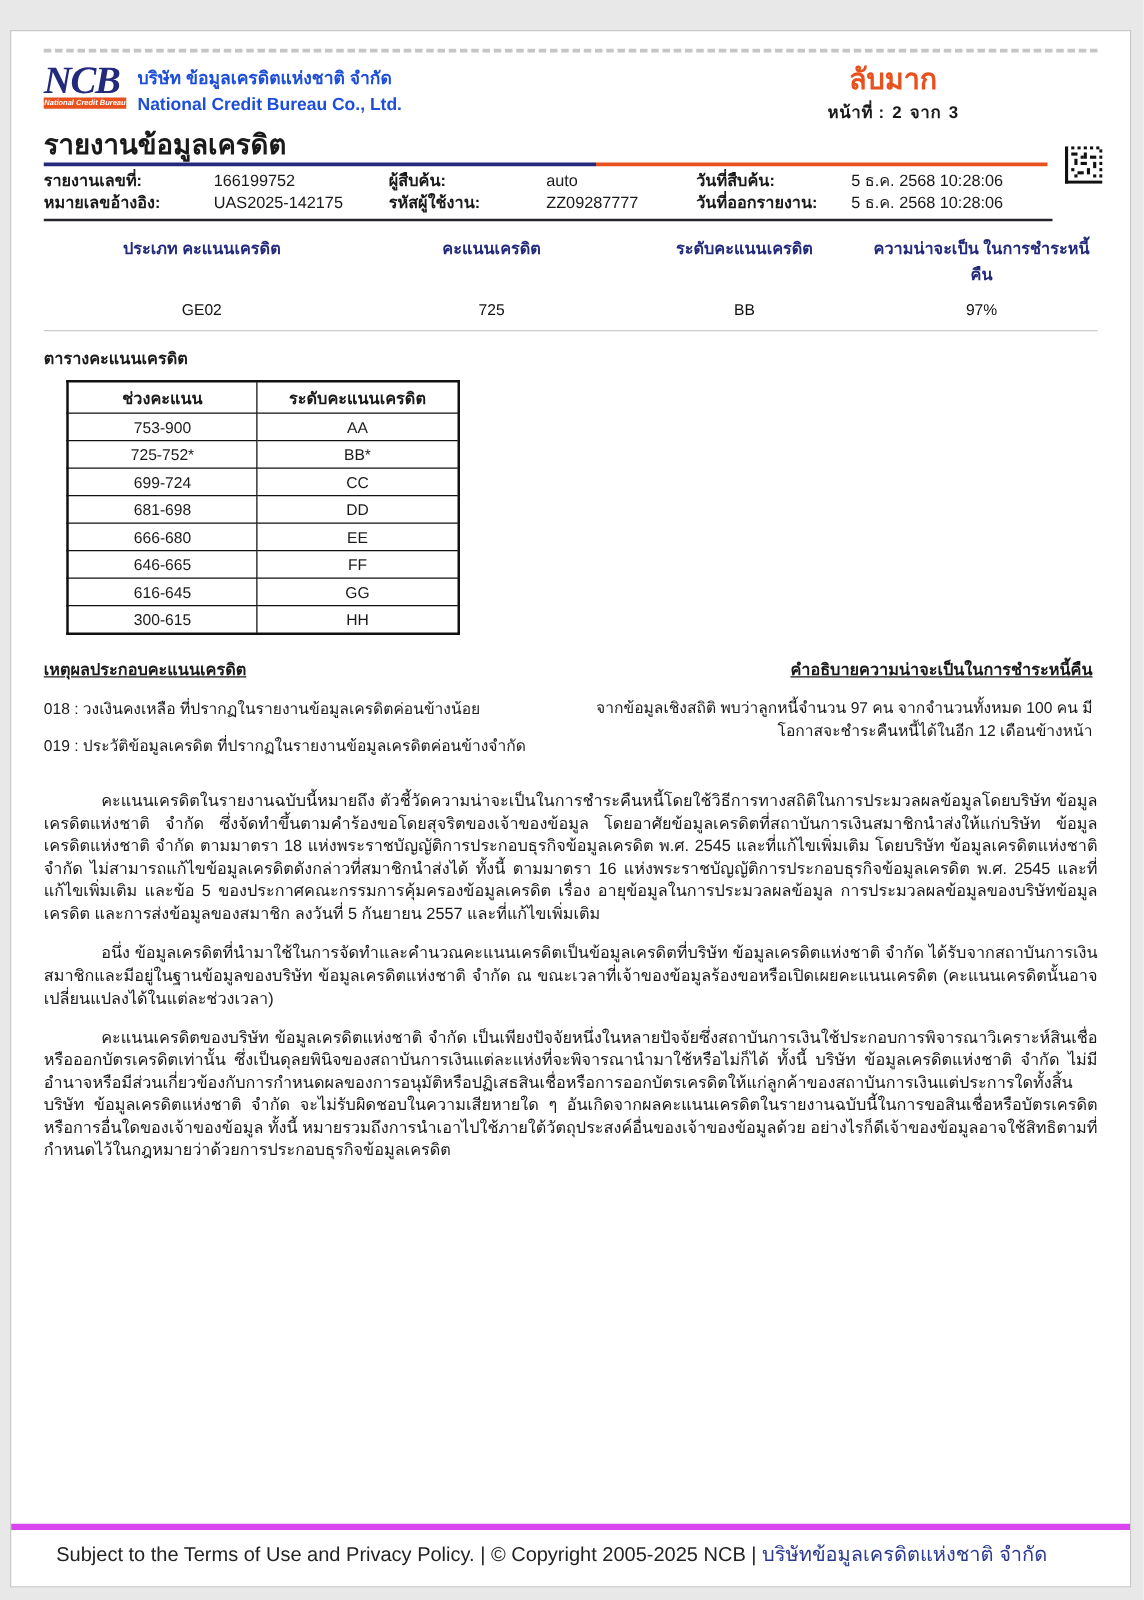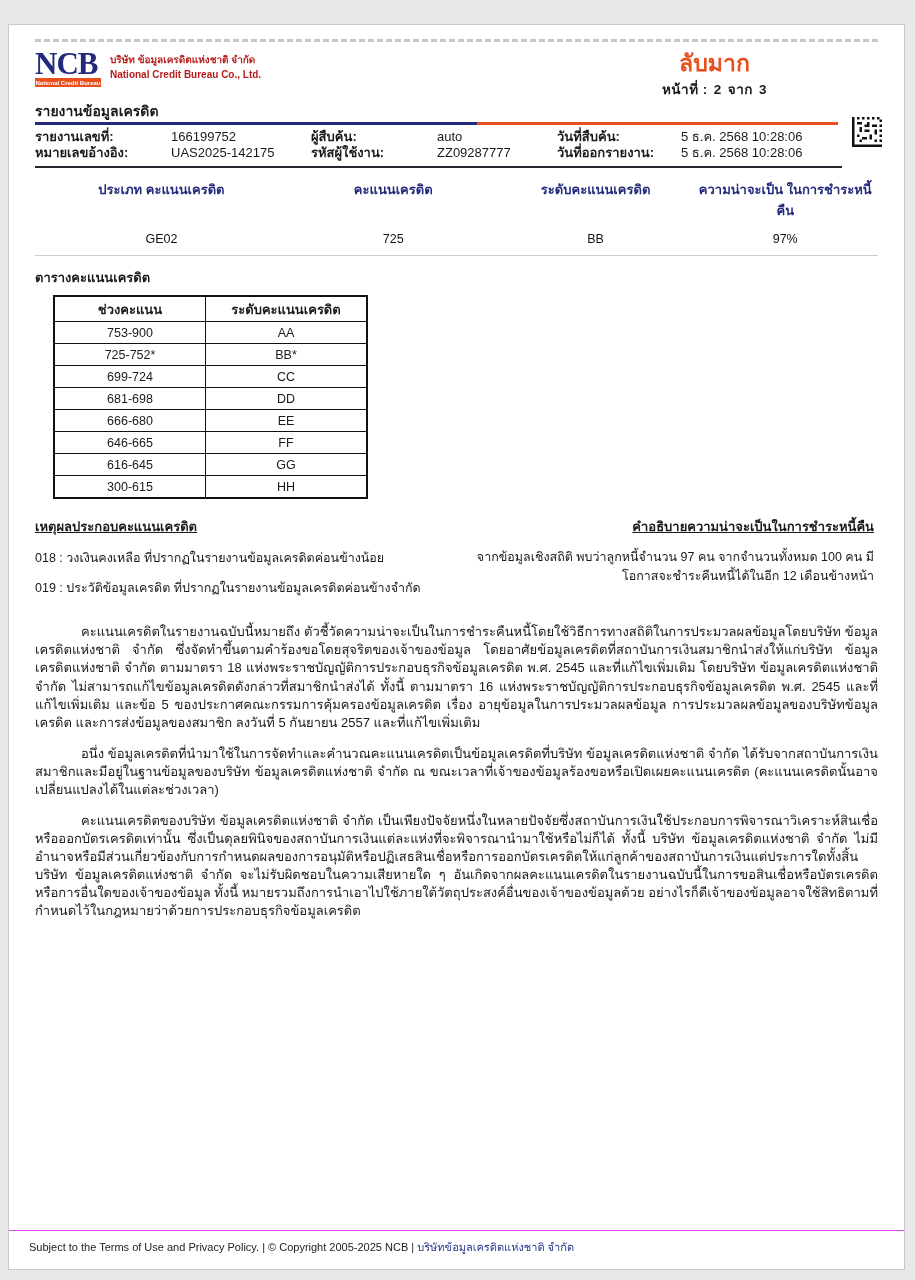--- a/index.html
+++ b/index.html
@@ -9,32 +9,32 @@
   }
   .page{
     position:absolute;left:8px;top:24px;width:897px;height:1246px;
     background:#ffffff;border:1px solid #c9c9c9;box-sizing:border-box;
   }
   .content{position:relative;height:100%;padding:0 26px;box-sizing:border-box;}
 
   .redact-line{margin-top:14px;border-top:3px dashed #c6c6c6;height:0;}
 
   .header-row{display:flex;align-items:flex-start;margin-top:9px;}
-  .logo-block{flex:0 0 auto;}
+  .logo-block{flex:0 0 auto;font-style:italic;}
   .logo-ncb{font-family:"Liberation Serif","DejaVu Serif",serif;font-weight:bold;
     font-size:31px;line-height:0.85;color:#232a7c;letter-spacing:-1px;}
   .logo-bar{background:#e8501e;color:#fff;font-size:6px;font-weight:bold;
     text-align:center;width:66px;padding:1.5px 0;margin-top:1px;}
-  .company{margin-left:9px;color:#b91c1c;font-weight:bold;font-size:10px;line-height:1.5;padding-top:1px;}
+  .company{margin-left:9px;color:#1d4ed8;font-weight:bold;font-size:14px;line-height:1.5;padding-top:1px;}
   .right-block{margin-left:auto;text-align:center;padding-right:108px;padding-top:0;}
   .confidential{color:#e8501e;font-size:23px;font-weight:bold;line-height:1.05;}
   .pageinfo{font-size:13.5px;font-weight:bold;margin-top:3px;letter-spacing:.5px;}
   .pageinfo span{padding:0 3px;}
 
-  .title{font-size:14px;font-weight:bold;margin-top:4px;line-height:1.1;}
+  .title{font-size:22px;font-weight:bold;margin-top:4px;line-height:1.1;}
   .title-rule{height:3px;margin-top:2px;width:calc(100% - 40px);
     background:linear-gradient(to right,#232a7c 0%,#232a7c 55%,#e8501e 55%,#e8501e 100%);}
 
   .barcode{position:absolute;top:78px;right:22px;}
 
   .info-grid{display:grid;grid-template-columns:136px 140px 126px 120px 124px auto;
     font-size:13px;line-height:1.3;padding:4px 0 4px;}
   .info-grid .lbl{font-weight:bold;}
   .info-sep{border-top:2.5px solid #26262e;width:calc(100% - 36px);}
 
@@ -52,22 +52,22 @@
 
   .two-col{display:flex;gap:40px;margin-top:17px;}
   .col-left{width:46%;flex:0 0 auto;} .col-right{flex:1;padding-right:4px;text-align:right;}
   .sec-title{font-weight:bold;font-size:13px;text-decoration:underline;margin-bottom:11px;}
   .reason-line{font-size:12.5px;margin-bottom:10px;}
   .prob-text{font-size:12.5px;line-height:1.5;}
 
   .paragraphs{margin-top:15px;font-size:13px;line-height:1.39;text-align:justify;}
   .paragraphs p{text-indent:46px;margin:0 0 13px;}
 
-  .footer{position:absolute;left:0;right:0;bottom:13px;border-top:1px solid #d946ef;
-    padding:7px 0 0 20px;font-size:11px;color:#222;}
+  .footer{position:absolute;left:0;right:0;bottom:13px;border-top:5px solid #d946ef;
+    padding:7px 0 0 36px;font-size:16px;color:#222;}
   .footer-link{color:#2b3990;cursor:pointer;}
 </style>
 </head>
 <body>
 
 <div class="page">
   <div class="content">
 
     <div class="redact-line"></div>
 

